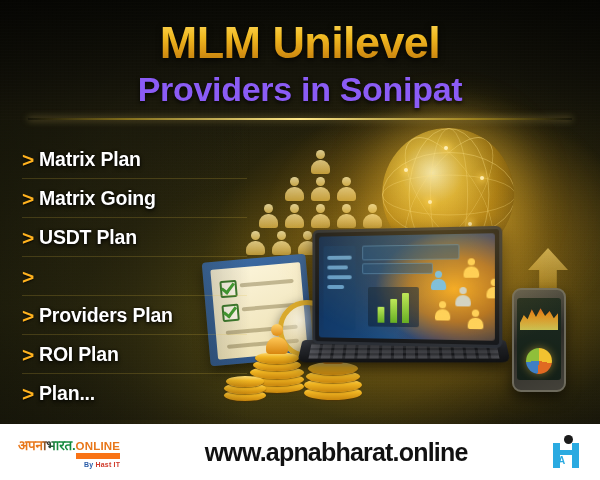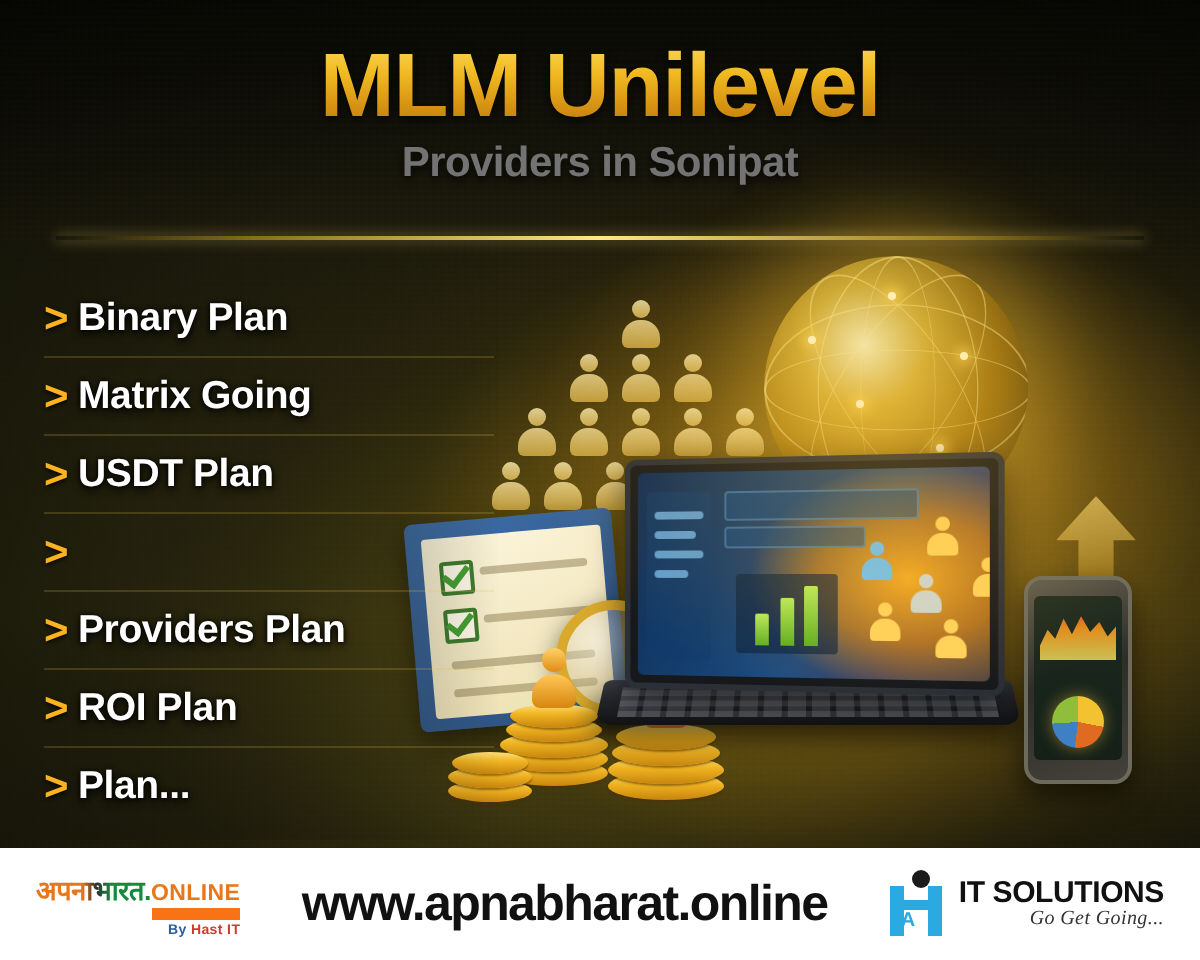--- a/index.html
+++ b/index.html
@@ -62,23 +62,23 @@
     line-height: 1.02;
     background: linear-gradient(180deg, #fff3b8 0%, #ffdb5e 28%, #f0b921 56%, #d99614 78%, #b9760a 100%);
     -webkit-background-clip: text;
     background-clip: text;
     color: transparent;
     -webkit-text-fill-color: transparent;
     filter: drop-shadow(0 2px 3px rgba(0,0,0,0.75));
   }
   .title-sub {
     margin: 4px 0 0 0;
-    font-size: 21px;
-    font-weight: bold;
-    color: #737373;
+    font-size: 34px;
+    font-weight: bold;
+    color: #8b5cf6;
     letter-spacing: -0.3px;
     text-shadow: 0 2px 4px rgba(0,0,0,0.80);
   }
   .title-rule {
     position: absolute;
     left: 28px; right: 28px;
     top: 118px;
     height: 2px;
     background: linear-gradient(90deg, rgba(160,130,20,0) 0%, rgba(214,178,40,0.55) 18%, #ffe88a 50%, rgba(214,178,40,0.55) 82%, rgba(160,130,20,0) 100%);
     box-shadow: 0 0 7px rgba(255,223,120,0.55);
@@ -733,21 +733,21 @@
 
   <div class="header">
     <h1 class="title-main">MLM Unilevel</h1>
     <div class="title-sub">Providers in Sonipat</div>
     <div class="title-rule"></div>
   </div>
 
   <ul class="feature-list">
     <li class="feature-item">
       <span class="chevron">&gt;</span>
-      <span class="feature-label">Binary Plan</span>
+      <span class="feature-label">Matrix Plan</span>
     </li>
     <li class="feature-item">
       <span class="chevron">&gt;</span>
       <span class="feature-label">Matrix Going</span>
     </li>
     <li class="feature-item">
       <span class="chevron">&gt;</span>
       <span class="feature-label">USDT Plan</span>
     </li>
     <li class="feature-item">
@@ -782,21 +782,17 @@
     <div class="footer-url">www.apnabharat.online</div>
 
     <div class="partner-logo">
       <div class="partner-mark">
         <div class="pm-head"></div>
         <div class="pm-left"></div>
         <div class="pm-right"></div>
         <div class="pm-cross"></div>
         <div class="pm-a">A</div>
       </div>
-      <div class="partner-text">
-        <span class="partner-name">IT SOLUTIONS</span>
-        <span class="partner-tagline">Go Get Going...</span>
-      </div>
     </div>
 
   </div>
 
 </div>
 
 </body></html>

